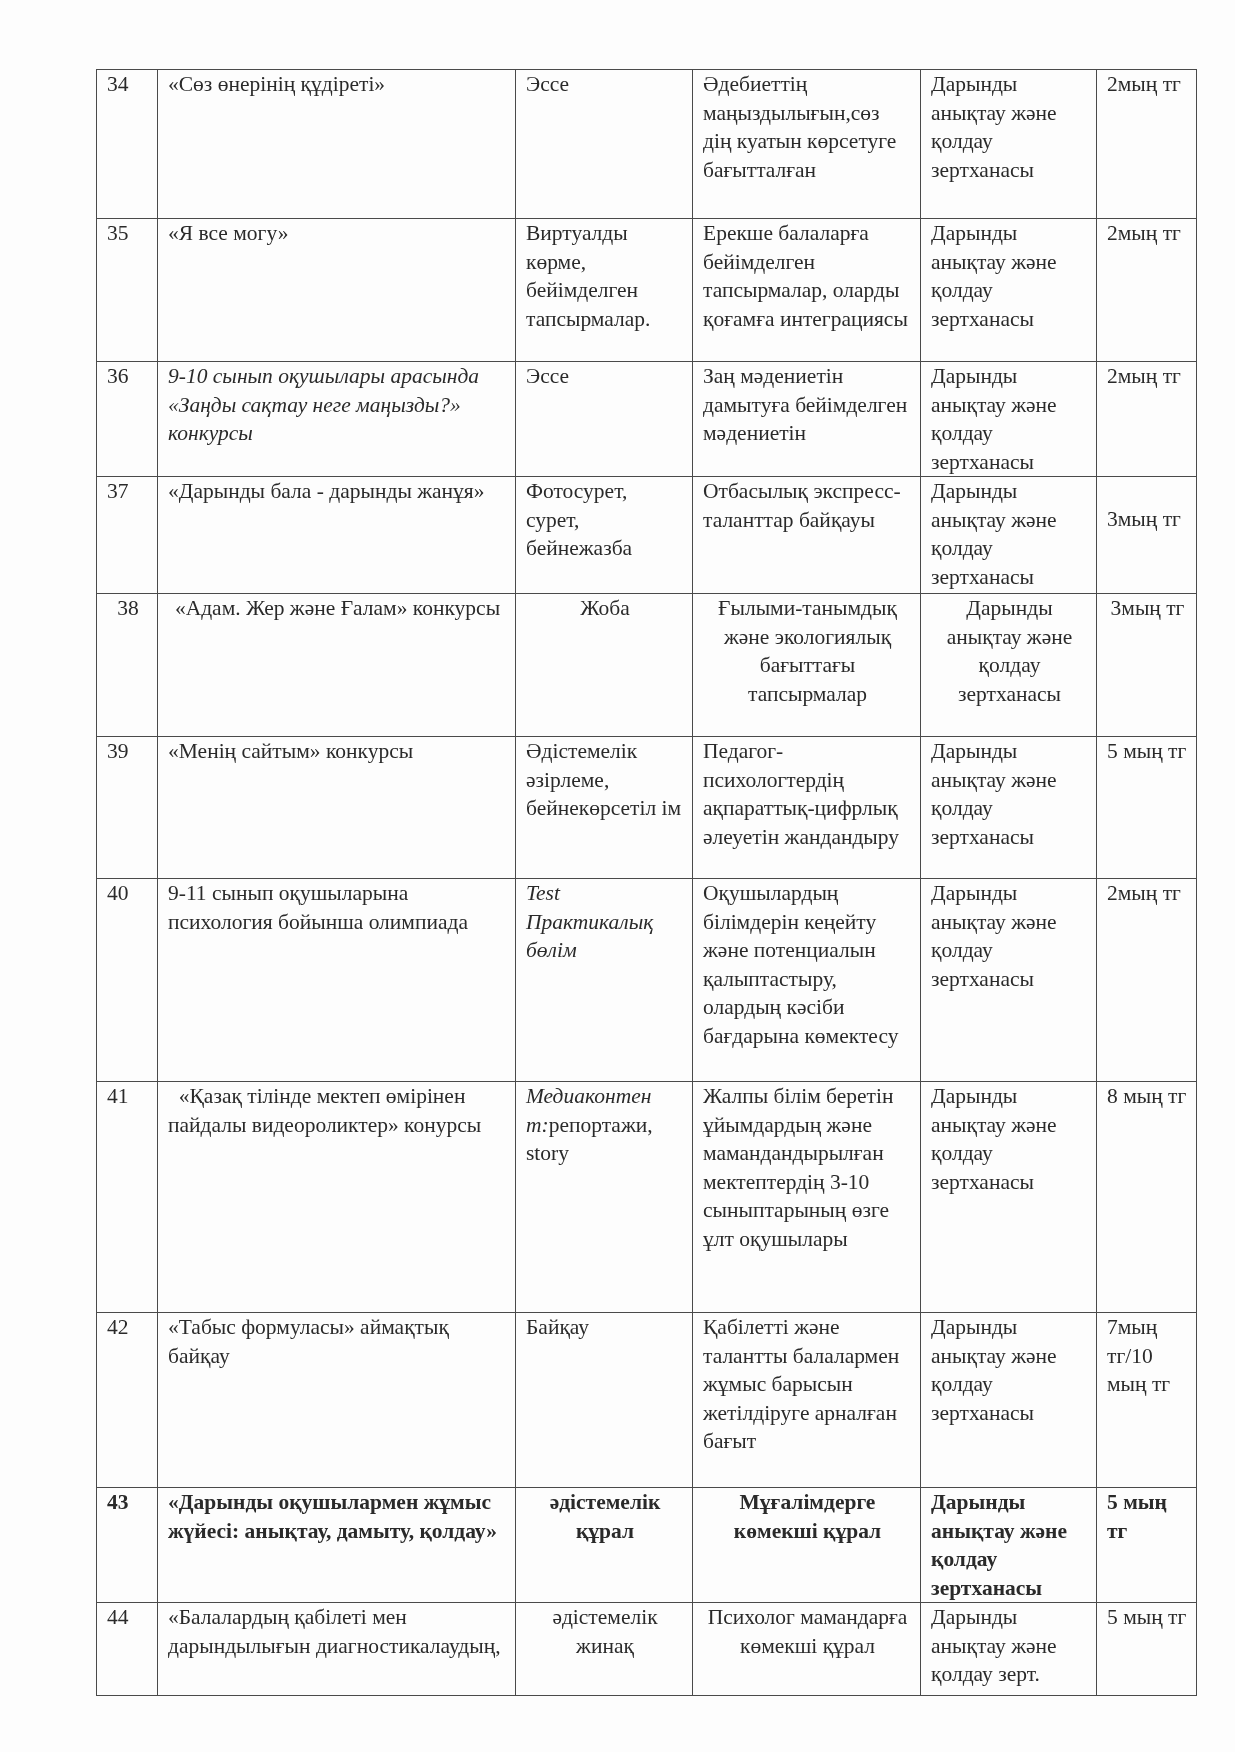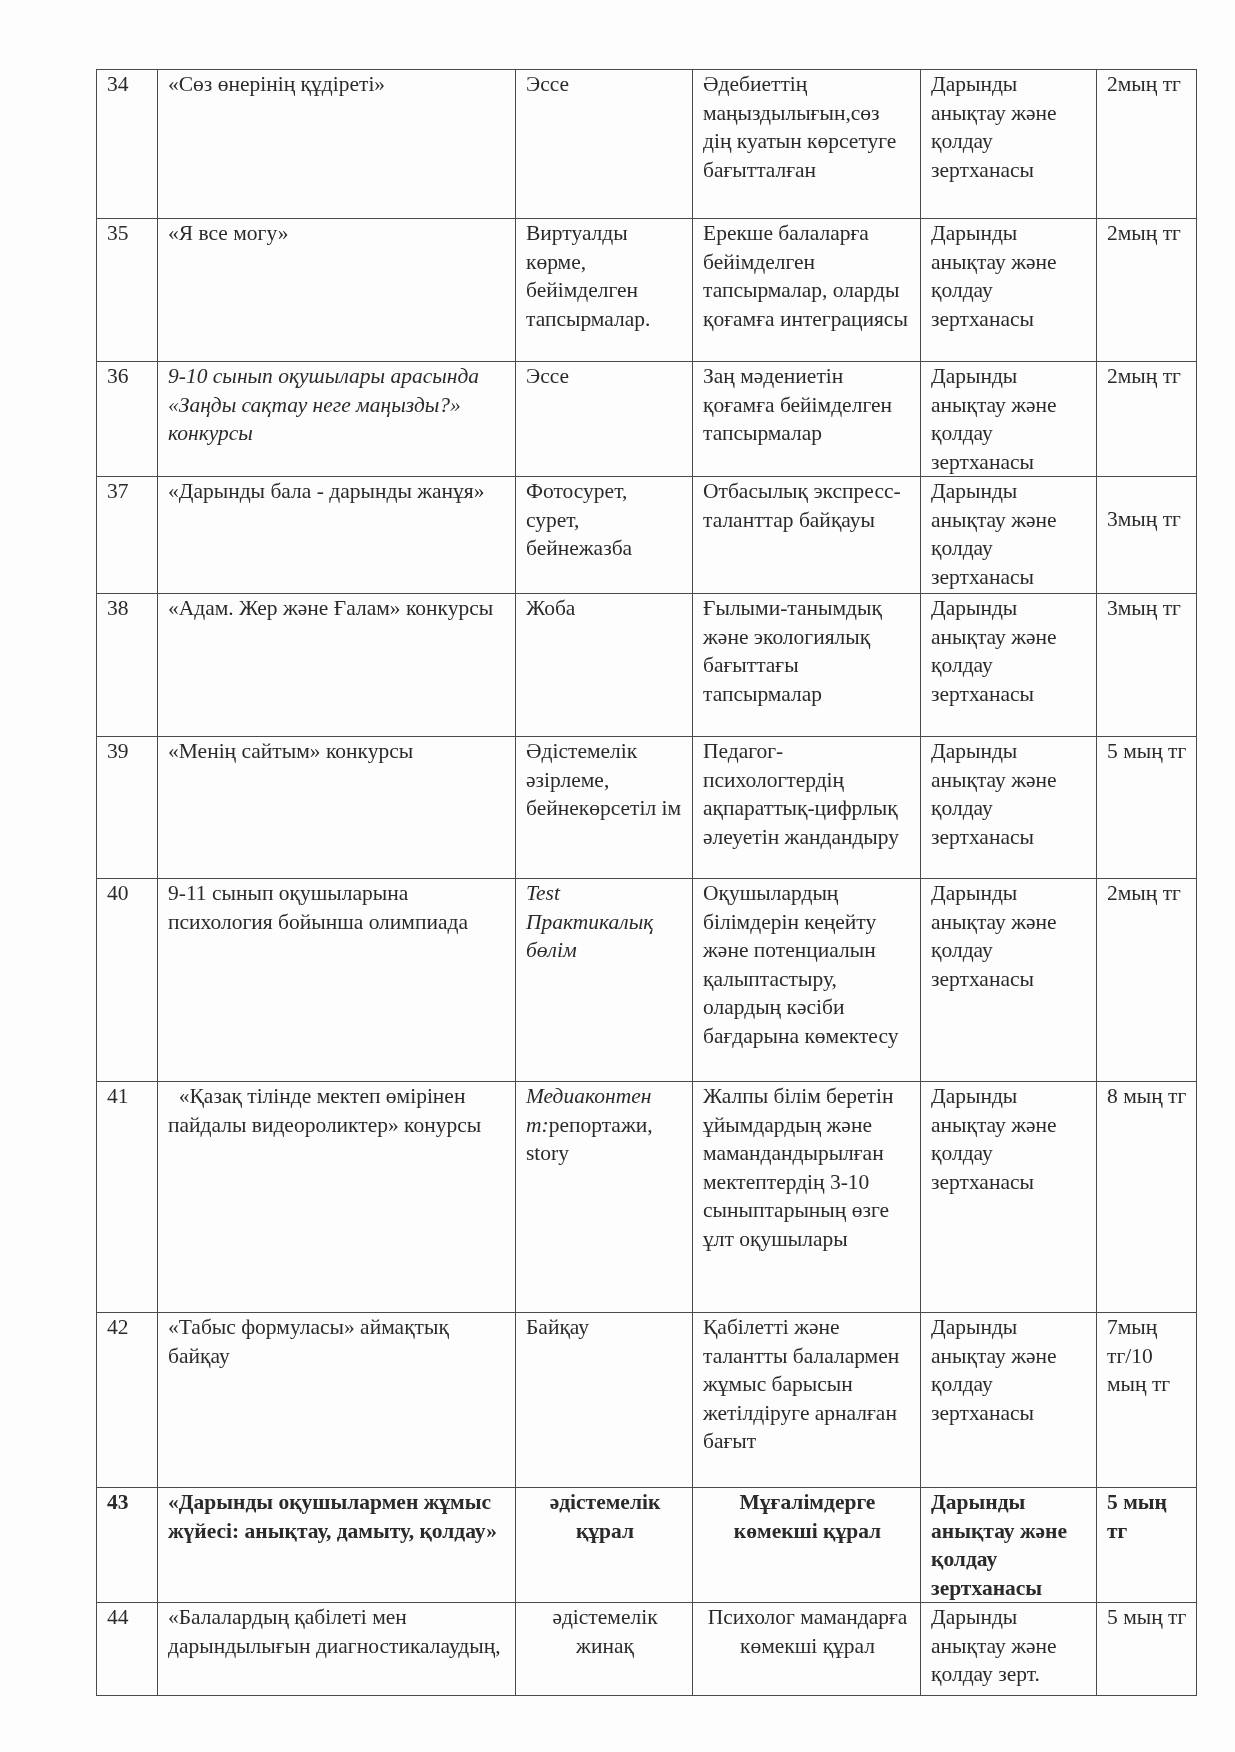--- a/index.html
+++ b/index.html
@@ -49,21 +49,21 @@
     td.num { padding-left: 12px; }
     td.center { text-align: center; }
     td.vmid { vertical-align: middle; }
     .italic { font-style: italic; }
     .pre { white-space: pre-line; font-style: italic; }
 
     tr.r34 { height: 149px; }
     tr.r35 { height: 143px; }
     tr.r36 { height: 112px; }
     tr.r37 { height: 117px; }
-    tr.r38 { height: 143px; }
+    tr.r38 { height: 143px; text-align: center; }
     tr.r39 { height: 142px; }
     tr.r40 { height: 203px; }
     tr.r41 { height: 231px; }
     tr.r42 { height: 175px; }
     tr.r43 { height: 113px; font-weight: bold; }
     tr.r44 { height: 93px; }
     .shift-down { display: inline-block; margin-top: 28px; }
   </style>
 </head>
 <body>
@@ -93,21 +93,21 @@
         <td>Виртуалды көрме, бейімделген тапсырмалар.</td>
         <td>Ерекше балаларға бейімделген тапсырмалар, оларды қоғамға интеграциясы</td>
         <td>Дарынды анықтау және қолдау зертханасы</td>
         <td>2мың тг</td>
       </tr>
       <tr class="r36">
         <td class="num">36</td>
         <td class="pre">9-10 сынып оқушылары арасында «Заңды сақтау неге маңызды?»
 конкурсы</td>
         <td>Эссе</td>
-        <td>Заң мәдениетін қоғамға бейімделген тапсырмалар</td>
+        <td>Заң мәдениетін дамытуға бейімделген мәдениетін</td>
         <td>Дарынды анықтау және қолдау зертханасы</td>
         <td>2мың тг</td>
       </tr>
       <tr class="r37">
         <td class="num">37</td>
         <td>«Дарынды бала - дарынды жанұя»</td>
         <td>Фотосурет, сурет, бейнежазба</td>
         <td>Отбасылық экспресс-таланттар байқауы</td>
         <td>Дарынды анықтау және қолдау зертханасы</td>
         <td><span class="shift-down">3мың тг</span></td>

